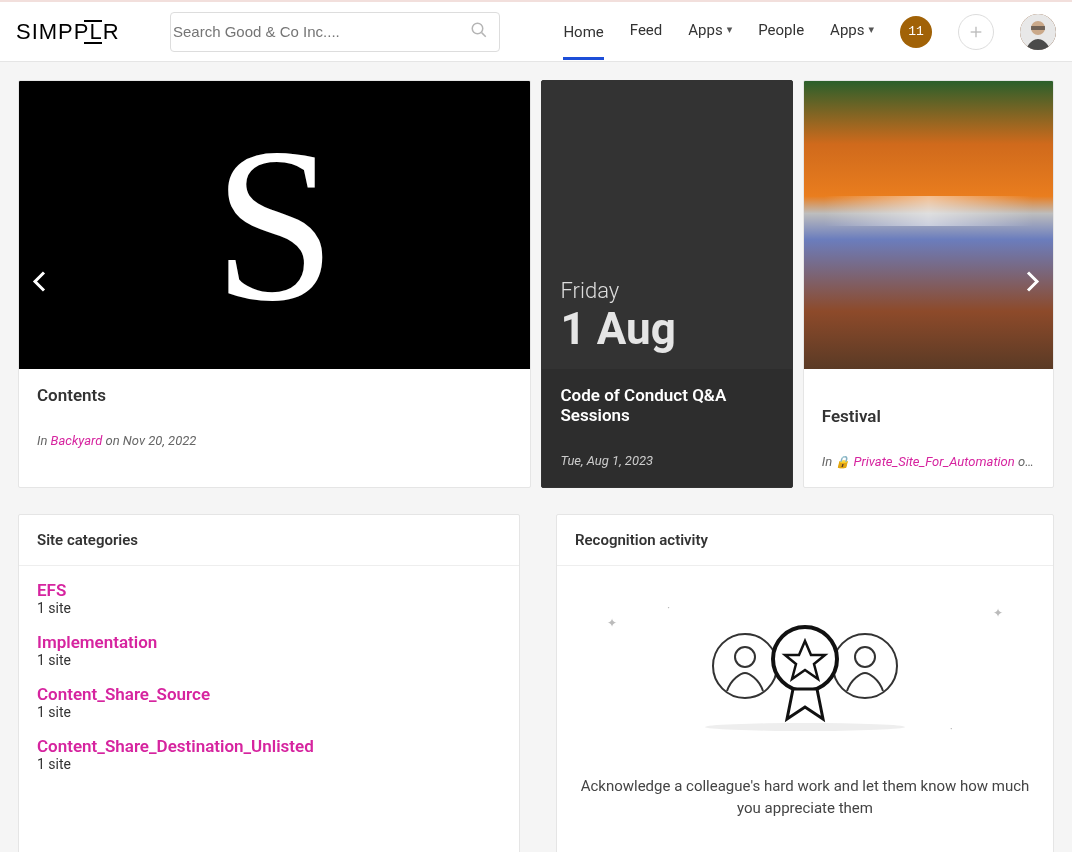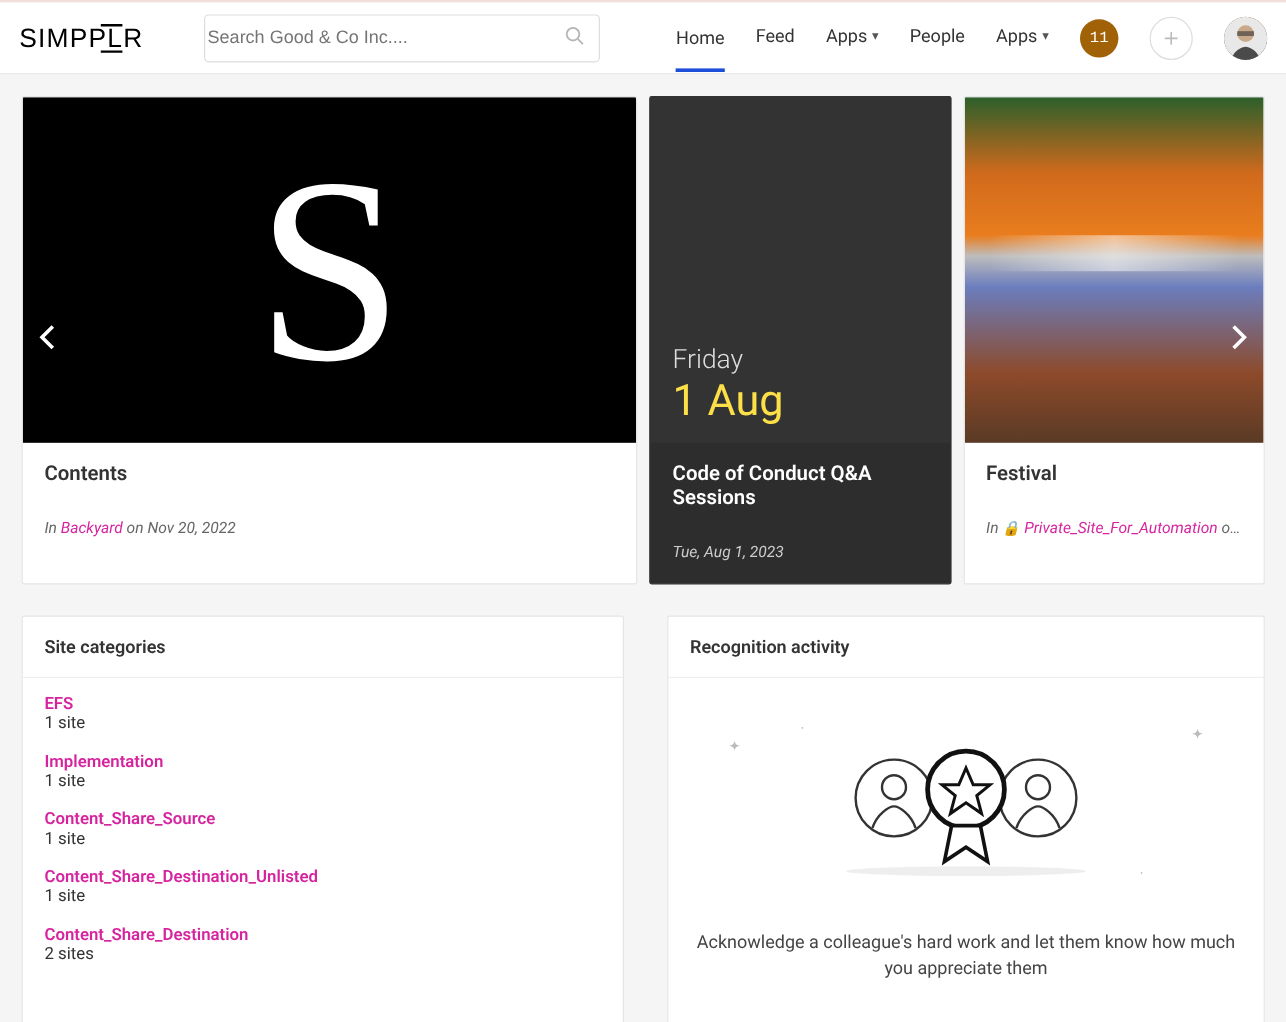--- a/index.html
+++ b/index.html
@@ -19,45 +19,45 @@
   .avatar { width: 36px; height: 36px; border-radius: 50%; background: linear-gradient(135deg,#b08868,#7a5a44); display:flex; align-items:center; justify-content:center; color:#fff; font-size:13px; cursor:pointer; overflow:hidden;}
   .avatar svg{display:block;}
   .page { padding: 18px; max-width: 1072px; margin: 0 auto; }
   .carousel { position: relative; display: flex; gap: 10px; }
   .arrow { position: absolute; top: 50%; transform: translateY(-50%); color:#fff; font-size:22px; width:30px; text-align:center; cursor:pointer; z-index:5; text-shadow:0 0 4px rgba(0,0,0,.6);}
   .arrow.left { left: 6px; }
   .arrow.right { right: 6px; }
   .card { background:#fff; border:1px solid #e5e5e5; border-radius:2px; overflow:hidden; display:flex; flex-direction:column; }
   .card.big { width: 515px; }
   .card.mid { width: 252px; background:#333; color:#fff; border-color:#333;}
-  .card.small { width: 252px; }
+  .card.small { width: 252px; gap: 21px; }
   .hero-img { height: 288px; display:flex; align-items:center; justify-content:center; }
   .hero-img.black { background:#000; color:#fff; }
   .hero-img.dark { background:#333; color:#ccc; flex-direction:column; align-items:flex-start; padding:0 18px 14px; justify-content:flex-end;}
   .hero-img.autumn { background: linear-gradient(180deg,#2b5f2b 0%, #d06a1c 22%, #e97d1e 40%, #bdbdbd 46%, #6b7dbd 55%, #8d4a2a 80%, #5a3a25 100%); position:relative;}
   .hero-img.autumn::before{content:"";position:absolute;left:8%;top:40%;right:8%;height:30px;background:linear-gradient(90deg,transparent,rgba(255,255,255,.85),transparent);opacity:.6;}
   .big-s { font-size: 220px; font-weight: 400; line-height: 1; font-family: Georgia, 'Times New Roman', serif;}
   .daylabel { font-size: 22px; font-weight:300; color:#ddd;}
-  .datebig { font-size: 36px; font-weight:400; color:#fde047;}
+  .datebig { font-size: 44px; font-weight:700; color:#e5e5e5;}
   .card-body { padding: 16px 18px 18px; flex:1; }
   .card-title { font-size: 17px; font-weight:600; margin-bottom: 6px; }
   .card.mid .card-body { background:#2d2d2d; }
   .card-sub { font-size: 13px; color:#666; margin-top: 28px; font-style: italic;}
   .card.mid .card-sub { color:#ccc; }
   .linkish { color:#d6249f; cursor:pointer; }
   .lockicon { color:#d6249f; font-size:12px; }
   .nowrap { white-space: nowrap; overflow:hidden; text-overflow:ellipsis; max-width: 100%; display:block;}
   .panels { display:flex; gap: 36px; margin-top: 26px; }
   .panel { background:#fff; border:1px solid #e5e5e5; border-radius:2px; }
   .panel.left { width: 502px; }
   .panel.right { flex:1; }
   .panel-head { padding: 16px 18px; font-size:15px; font-weight:600; border-bottom:1px solid #eee;}
   .cat-list { padding: 6px 0; }
   .cat-item { padding: 8px 18px; }
-  .cat-name { color:#d6249f; font-size:14px; font-weight:600; cursor:pointer;}
+  .cat-name { color:#d6249f; font-size:17px; font-weight:600; cursor:pointer;}
   .cat-count { font-size:14px; color:#333; }
   .recog-body { padding: 30px 20px 40px; text-align:center; }
   .recog-illus { height: 150px; display:flex; align-items:center; justify-content:center; margin-bottom: 30px; position:relative;}
   .recog-title { font-size:17px; font-weight:600; margin-bottom:14px;}
   .recog-text { font-size:15px; color:#444; line-height:1.45; }
   .spark{position:absolute;color:#bbb;font-size:12px;}
 </style>
 </head>
 <body>
 
@@ -168,24 +168,20 @@
           <div class="cat-name">Implementation</div>
           <div class="cat-count">1 site</div>
         </div>
         <div class="cat-item">
           <div class="cat-name">Content_Share_Source</div>
           <div class="cat-count">1 site</div>
         </div>
         <div class="cat-item">
           <div class="cat-name">Content_Share_Destination_Unlisted</div>
           <div class="cat-count">1 site</div>
-        </div>
-        <div class="cat-item">
-          <div class="cat-name">Content_Share_Destination</div>
-          <div class="cat-count">2 sites</div>
         </div>
       </div>
     </div>
 
     <div class="panel right">
       <div class="panel-head">Recognition activity</div>
       <div class="recog-body">
         <div class="recog-illus">
           <span class="spark" style="left:30px;top:20px">✦</span>
           <span class="spark" style="right:30px;top:10px">✦</span>

